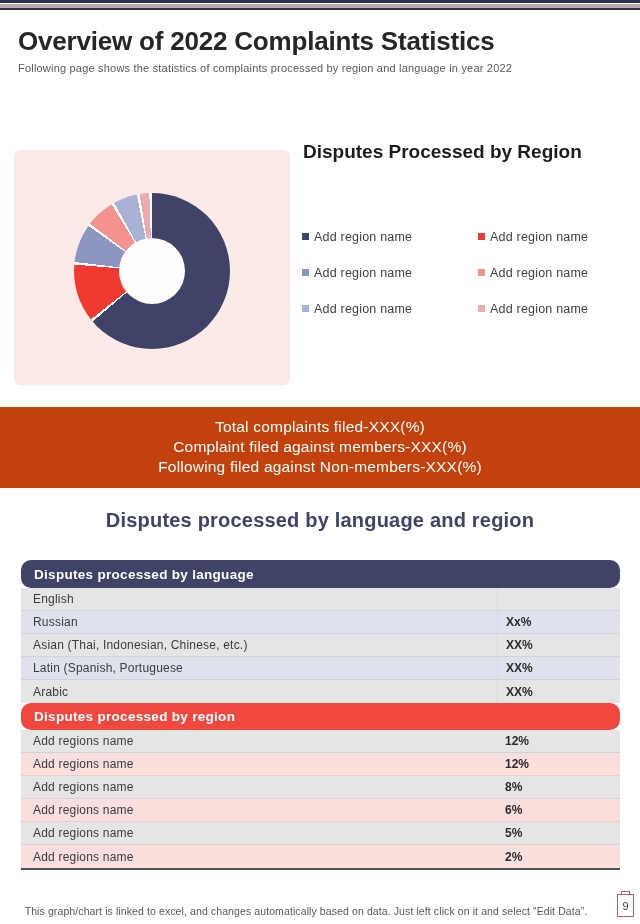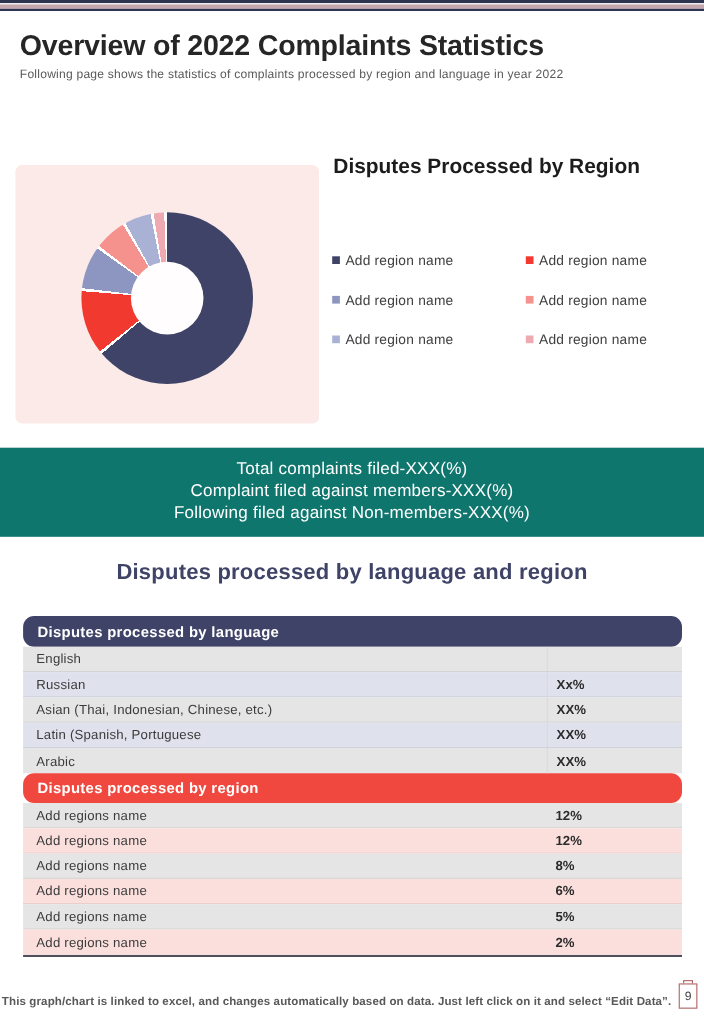--- a/index.html
+++ b/index.html
@@ -92,21 +92,21 @@
     padding-left: 8px; font-size: 12px; font-weight: bold; color: #2B2B2B;
   }
   .lang-sec .t-value { border-left: 1px solid #D9D9E0; }
   .row-shade-lang { background: #DFE1EC; }
   .row-shade-region { background: #FBDFDD; }
   .row-white { background: #e5e5e5; }
 
   
   .footer-note {
     position: absolute; left: 0; top: 905px; width: 612px; text-align: center;
-    font-size: 10.5px; color: #58585A; letter-spacing: 0.1px; font-weight: bold;
+    font-size: 10.5px; color: #58585A; letter-spacing: 0.1px;
   }
   .page-num-box {
     position: absolute; left: 617px; top: 894px; width: 17px; height: 23px;
     border: 1px solid #B06361; background: #ffffff;
     display: flex; align-items: center; justify-content: center;
     font-size: 11px; color: #3f3f3f;
   }
   .page-num-tab {
     position: absolute; left: 621px; top: 891px; width: 9px; height: 5px;
     border: 1px solid #B06361; background: #ffffff;
@@ -155,21 +155,21 @@
     <div class="legend-item">
       <span class="legend-marker" style="background: rgb(169, 177, 212);"></span>
       <span class="legend-label">Add region name</span>
     </div>
     <div class="legend-item">
       <span class="legend-marker" style="background: rgb(239, 169, 176);"></span>
       <span class="legend-label">Add region name</span>
     </div>
   </div>
 
-  <div class="banner" style="background: #0f766e;">
+  <div class="banner" style="background: #c2410c;">
     <div class="banner-line">Total complaints filed-XXX(%)</div>
     <div class="banner-line">Complaint filed against members-XXX(%)</div>
     <div class="banner-line">Following filed against Non-members-XXX(%)</div>
   </div>
 
   <div class="section-heading">Disputes processed by language and region</div>
 
   <div class="table">
     <div class="lang-sec">
       <div class="t-header lang">Disputes processed by language</div>

